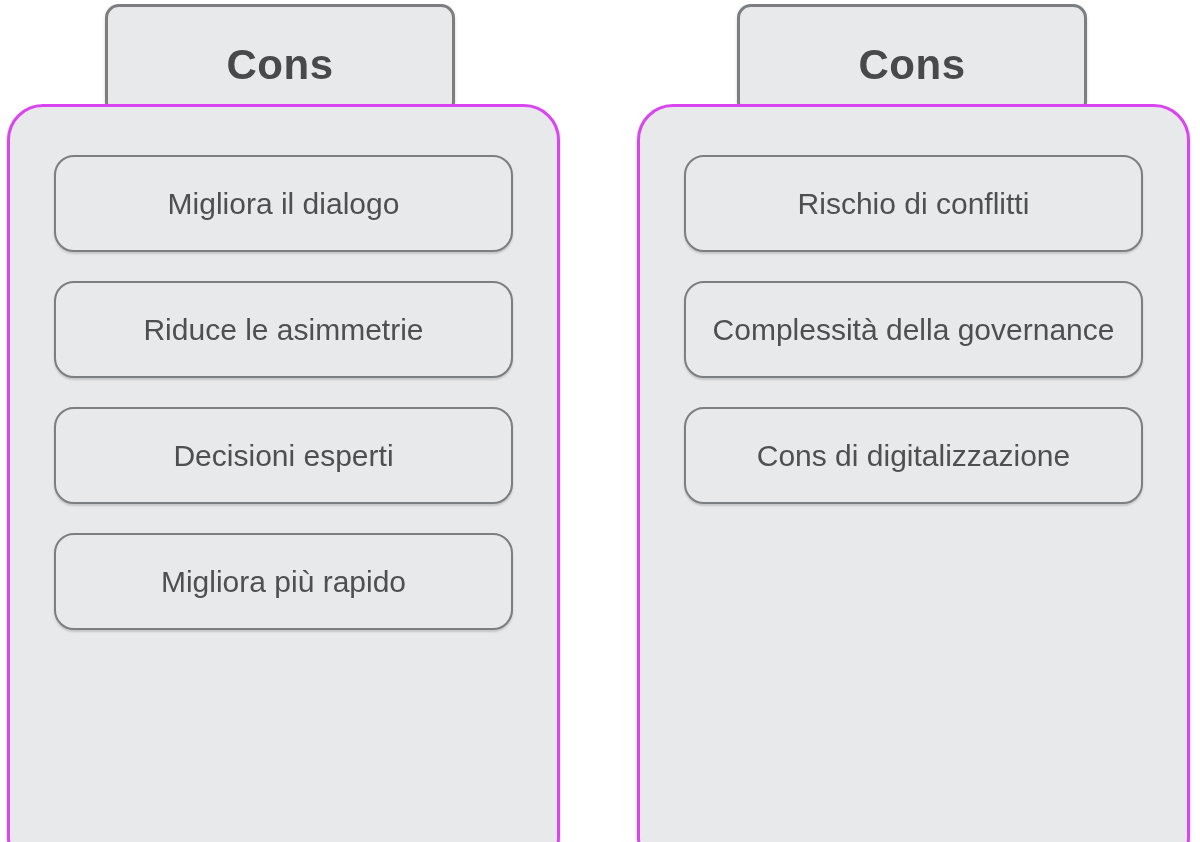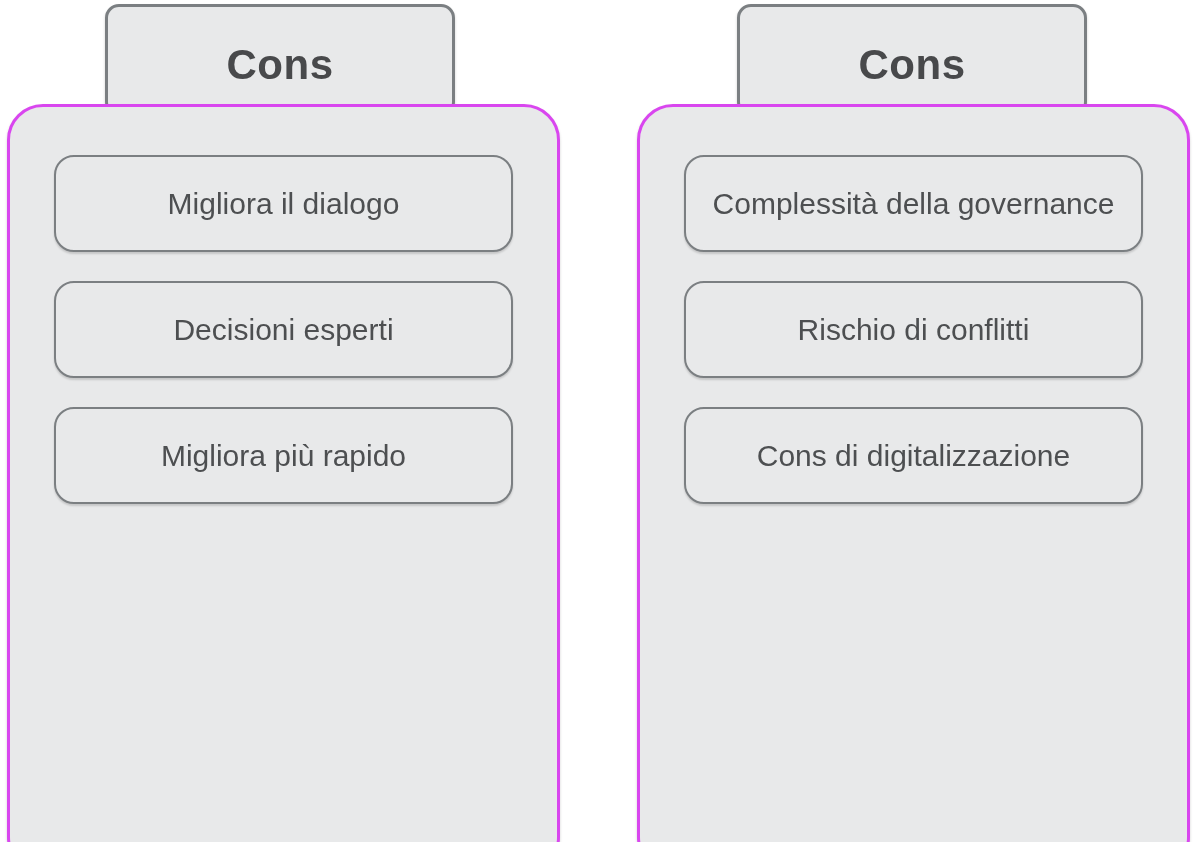--- a/index.html
+++ b/index.html
@@ -79,27 +79,28 @@
 <body>
 
 <div class="canvas">
 
   <div class="tab tab-pros">
     <span class="tab-label">Cons</span>
   </div>
   <div class="panel panel-pros">
 
   <div class="item">Migliora il dialogo</div>
+      <div class="item">Riduce le asimmetrie</div>
       <div class="item">Decisioni esperti</div>
       <div class="item">Migliora più rapido</div>
     </div>
 
   <div class="tab tab-cons">
     <span class="tab-label">Cons</span>
   </div>
   <div class="panel panel-cons">
 
-  <div class="item">Complessità della governance</div>
-      <div class="item">Rischio di conflitti</div>
+  <div class="item">Rischio di conflitti</div>
+      <div class="item">Complessità della governance</div>
       <div class="item">Cons di digitalizzazione</div>
     </div>
 
 </div>
 
 </body></html>

